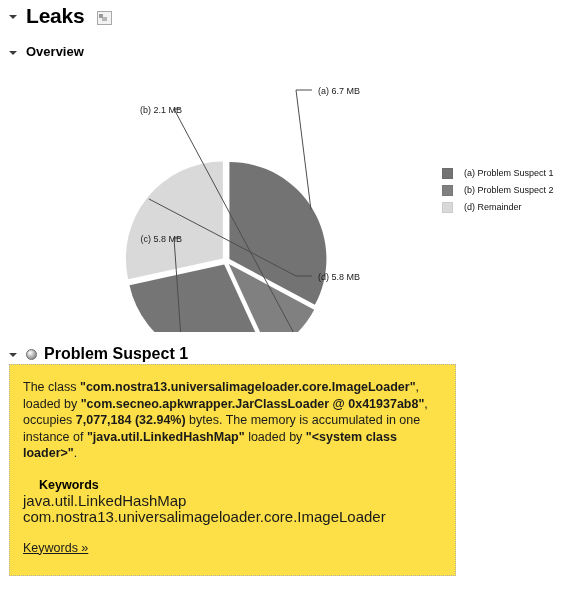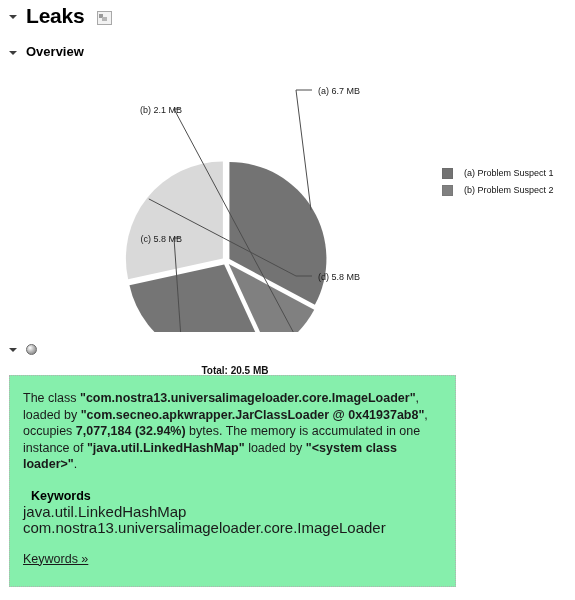--- a/index.html
+++ b/index.html
@@ -167,39 +167,39 @@
     font-size: 9px;
     color: #111;
     margin-left: 11px;
     white-space: nowrap;
   }
 
   
   #desc-box {
     position: absolute;
     left: 9px;
-    top: 375px;
+    top: 364px;
     width: 447px;
     height: 212px;
     border: 1px dotted #b0b0b0;
     box-sizing: border-box;
     padding: 14px 13px 10px 13px;
-    background: #86efac;
+    background: #fde047;
   }
   #desc-text {
     font-size: 12.5px;
     line-height: 16.5px;
     color: #1a1a1a;
     margin: 0;
   }
   #desc-text b { font-weight: bold; }
   #kw-head {
     font-size: 12.5px;
     font-weight: bold;
-    margin: 15px 0 0 8px;
+    margin: 15px 0 0 16px;
     line-height: 16px;
   }
   .kw-line {
     font-size: 15px;
     line-height: 16px;
     color: #1a1a1a;
   }
   #details-link {
     display: inline-block;
     margin-top: 16px;
@@ -249,25 +249,30 @@
 
 <div id="legend">
   <div class="legend-row">
     <span class="swatch" style="background: rgb(115, 115, 115);"></span>
     <span class="legend-text">(a) Problem Suspect 1</span>
   </div>
   <div class="legend-row">
     <span class="swatch" style="background: rgb(128, 128, 128);"></span>
     <span class="legend-text">(b) Problem Suspect 2</span>
   </div>
+  <div class="legend-row">
+    <span class="swatch" style="background: rgb(217, 217, 217);"></span>
+    <span class="legend-text">(d) Remainder</span>
+  </div>
 </div>
 
 <div id="suspect-head" class="sec-head">
   <span class="twisty"></span>
   <span class="bullet-icon"></span>
+  <span id="suspect-title">Problem Suspect 1</span>
 </div>
 
 <div id="desc-box">
   <p id="desc-text"><span>The class </span><b>"com.nostra13.universalimageloader.core.ImageLoader"</b><span>, loaded by </span><b>"com.secneo.apkwrapper.JarClassLoader @ 0x41937ab8"</b><span>, occupies </span><b>7,077,184 (32.94%)</b><span> bytes. The memory is accumulated in one instance of </span><b>"java.util.LinkedHashMap"</b><span> loaded by </span><b>"&lt;system class loader&gt;"</b><span>.</span></p>
 
   <p id="kw-head">Keywords</p>
   <div class="kw-line">java.util.LinkedHashMap</div>
   <div class="kw-line">com.nostra13.universalimageloader.core.ImageLoader</div>
 
   <a id="details-link">Keywords »</a>

